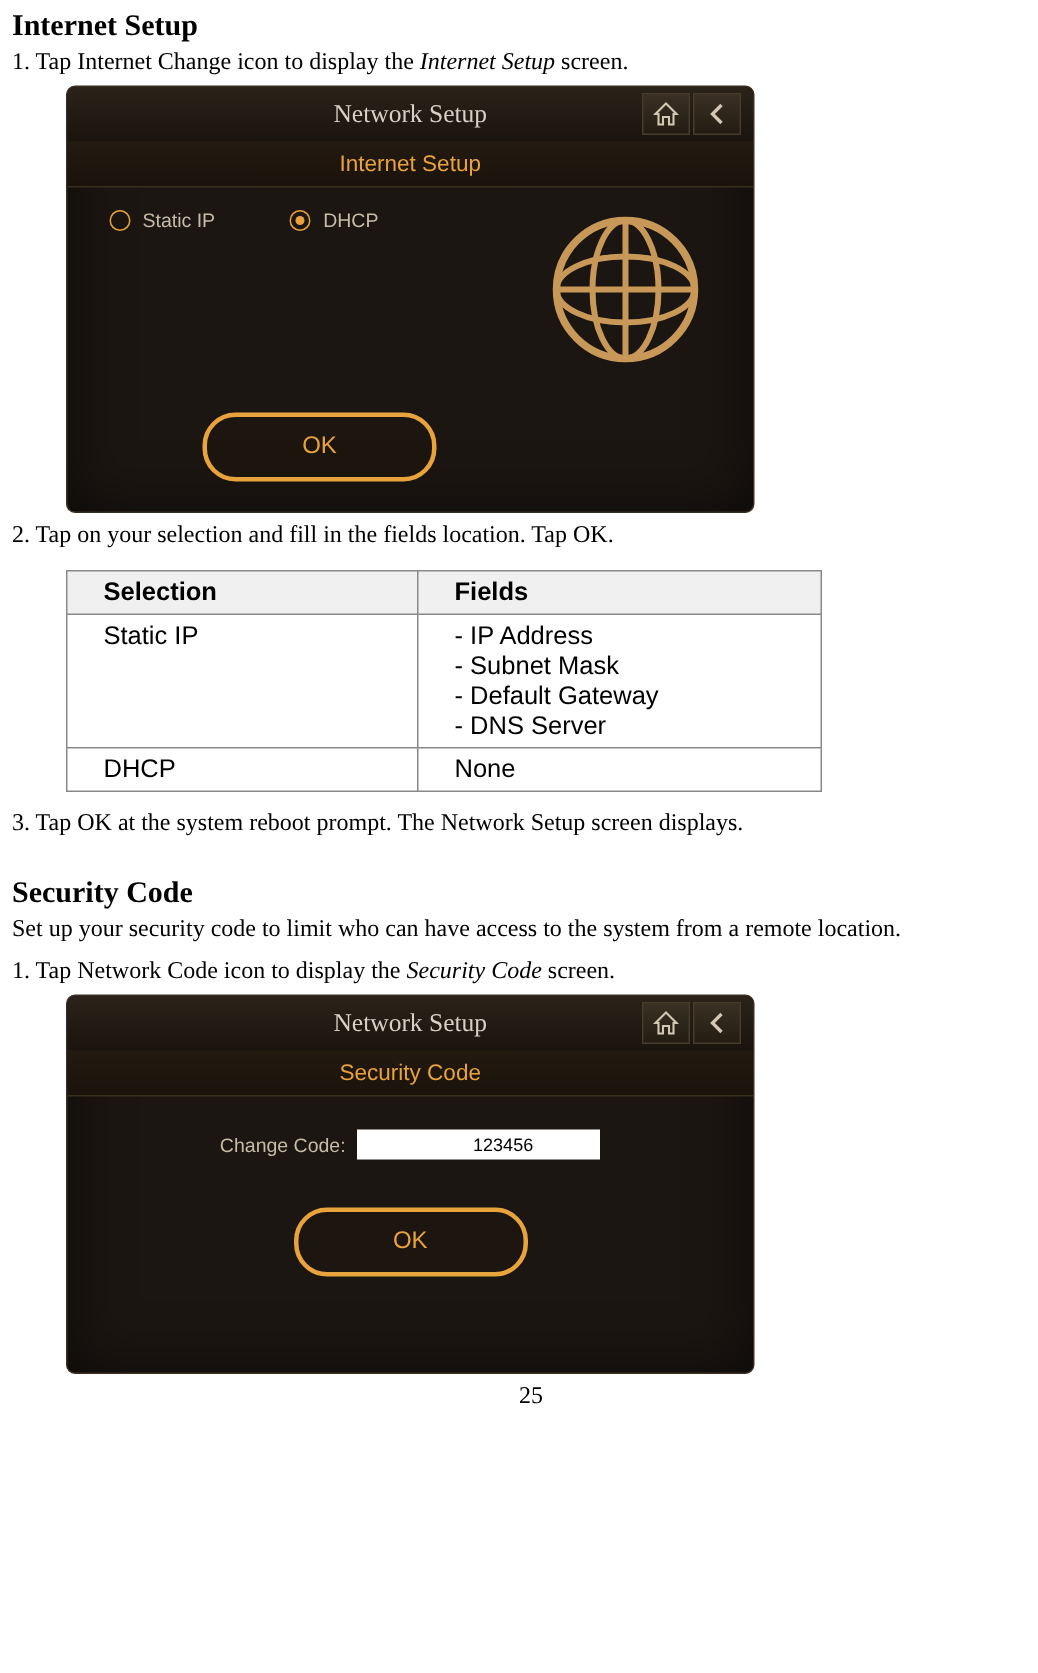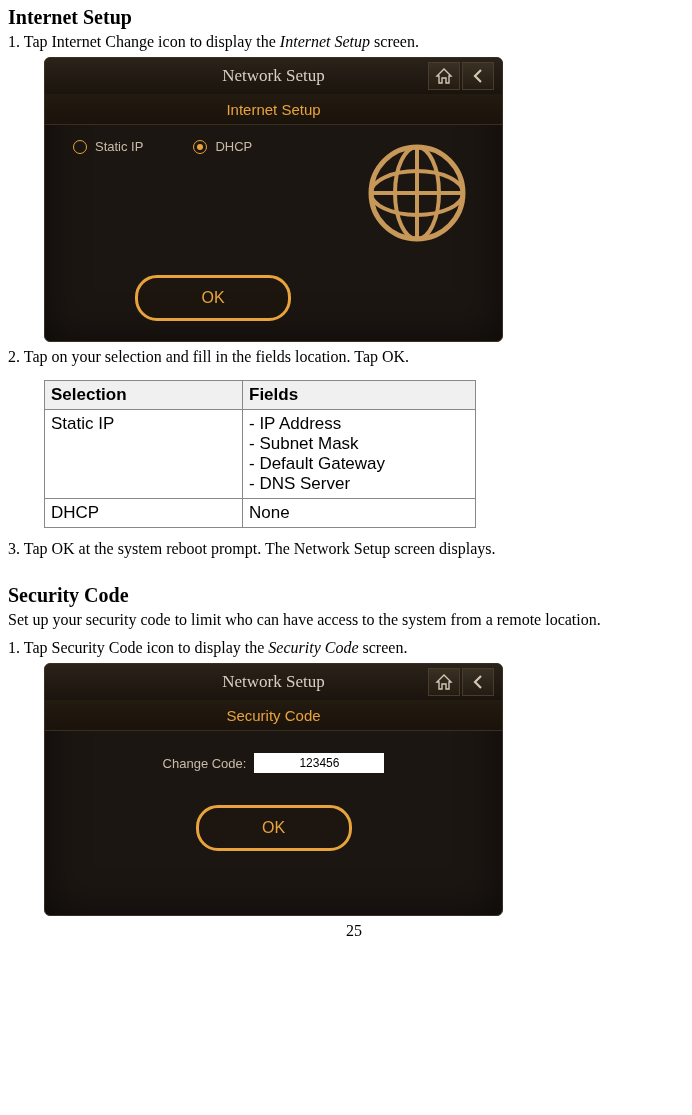--- a/index.html
+++ b/index.html
@@ -118,21 +118,21 @@
   background: rgba(30,22,14,0.6);
 }
 .fields-table {
   border-collapse: collapse;
   margin: 14px 0 12px 36px;
   font-family: Arial, sans-serif;
   font-size: 17px;
 }
 .fields-table th, .fields-table td {
   border: 1px solid #888;
-  padding: 4px 6px;
+  padding: 4px 24px;
   text-align: left;
   vertical-align: top;
 }
 .fields-table th {
   background: #f0f0f0;
   font-weight: bold;
 }
 .fields-table th:first-child, .fields-table td:first-child {
   width: 185px;
 }
@@ -168,20 +168,21 @@
   width: 130px;
   height: 20px;
   background: #fff;
   color: #000;
   text-align: center;
   font-family: Arial, sans-serif;
   font-size: 12px;
   display: inline-flex;
   align-items: center;
   justify-content: center;
+  padding-left: 32px;
 }
 .ok-btn2 {
   margin: 32px auto 0 auto;
   width: 150px;
   height: 40px;
   border: 3px solid #e8a33c;
   border-radius: 22px;
   display: flex;
   align-items: center;
   justify-content: center;
@@ -279,21 +280,21 @@
   <span class="num">3.</span>
   <span>Tap OK at the system reboot prompt. The Network Setup screen displays.</span>
 </div>
 
 <h2>Security Code</h2>
 <p>Set up your security code to limit who can have access to the system from a remote location.</p>
 
 <div style="margin-bottom:4px;">
   <span class="num">1.</span>
   <span>
-    <span>Tap Security Code icon to display the </span><span class="italic">Security Code</span><span> screen.</span>
+    <span>Tap Network Code icon to display the </span><span class="italic">Security Code</span><span> screen.</span>
   </span>
 </div>
 
 <div class="screenshot2">
   <div class="titlebar">
     <span>Network Setup</span>
     <div class="nav">
       <div class="nav-btn">
         <svg width="18" height="16" viewBox="0 0 18 16">
             <path d="M9 1 L2 8 L4 8 L4 15 L7 15 L7 10 L11 10 L11 15 L14 15 L14 8 L16 8 Z" fill="none" stroke="#d4c8b4" stroke-width="1.4"></path>

